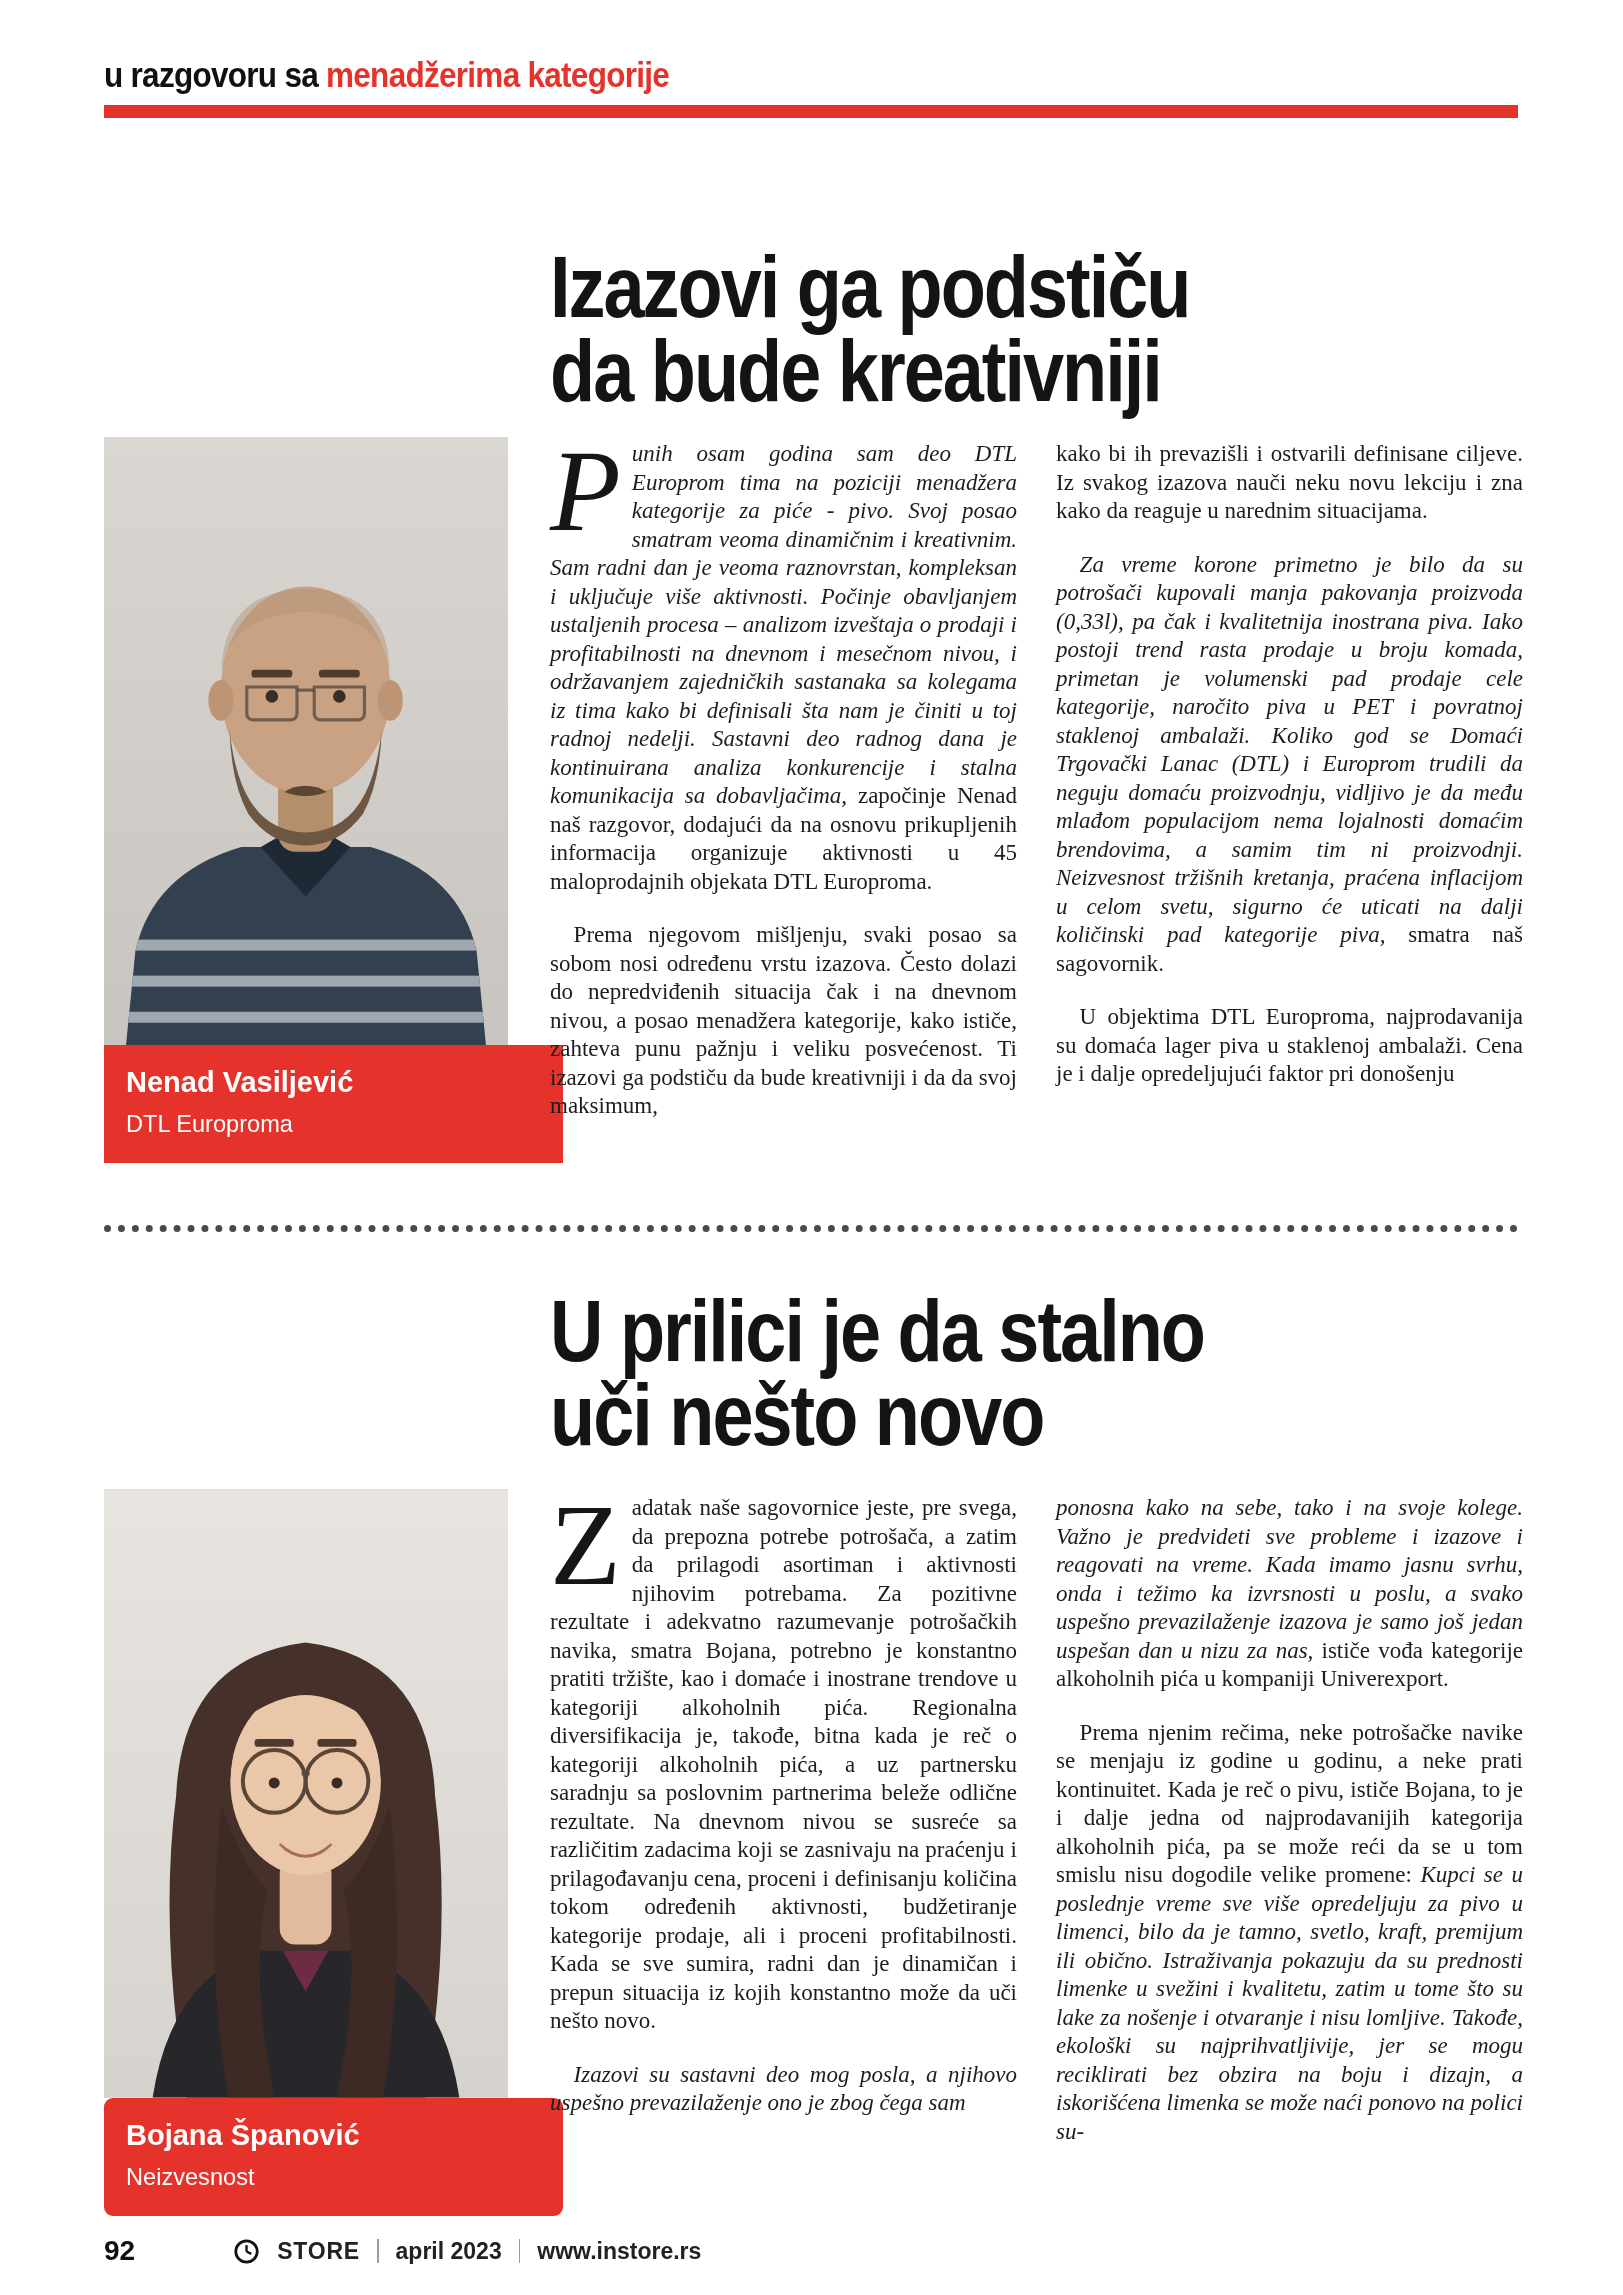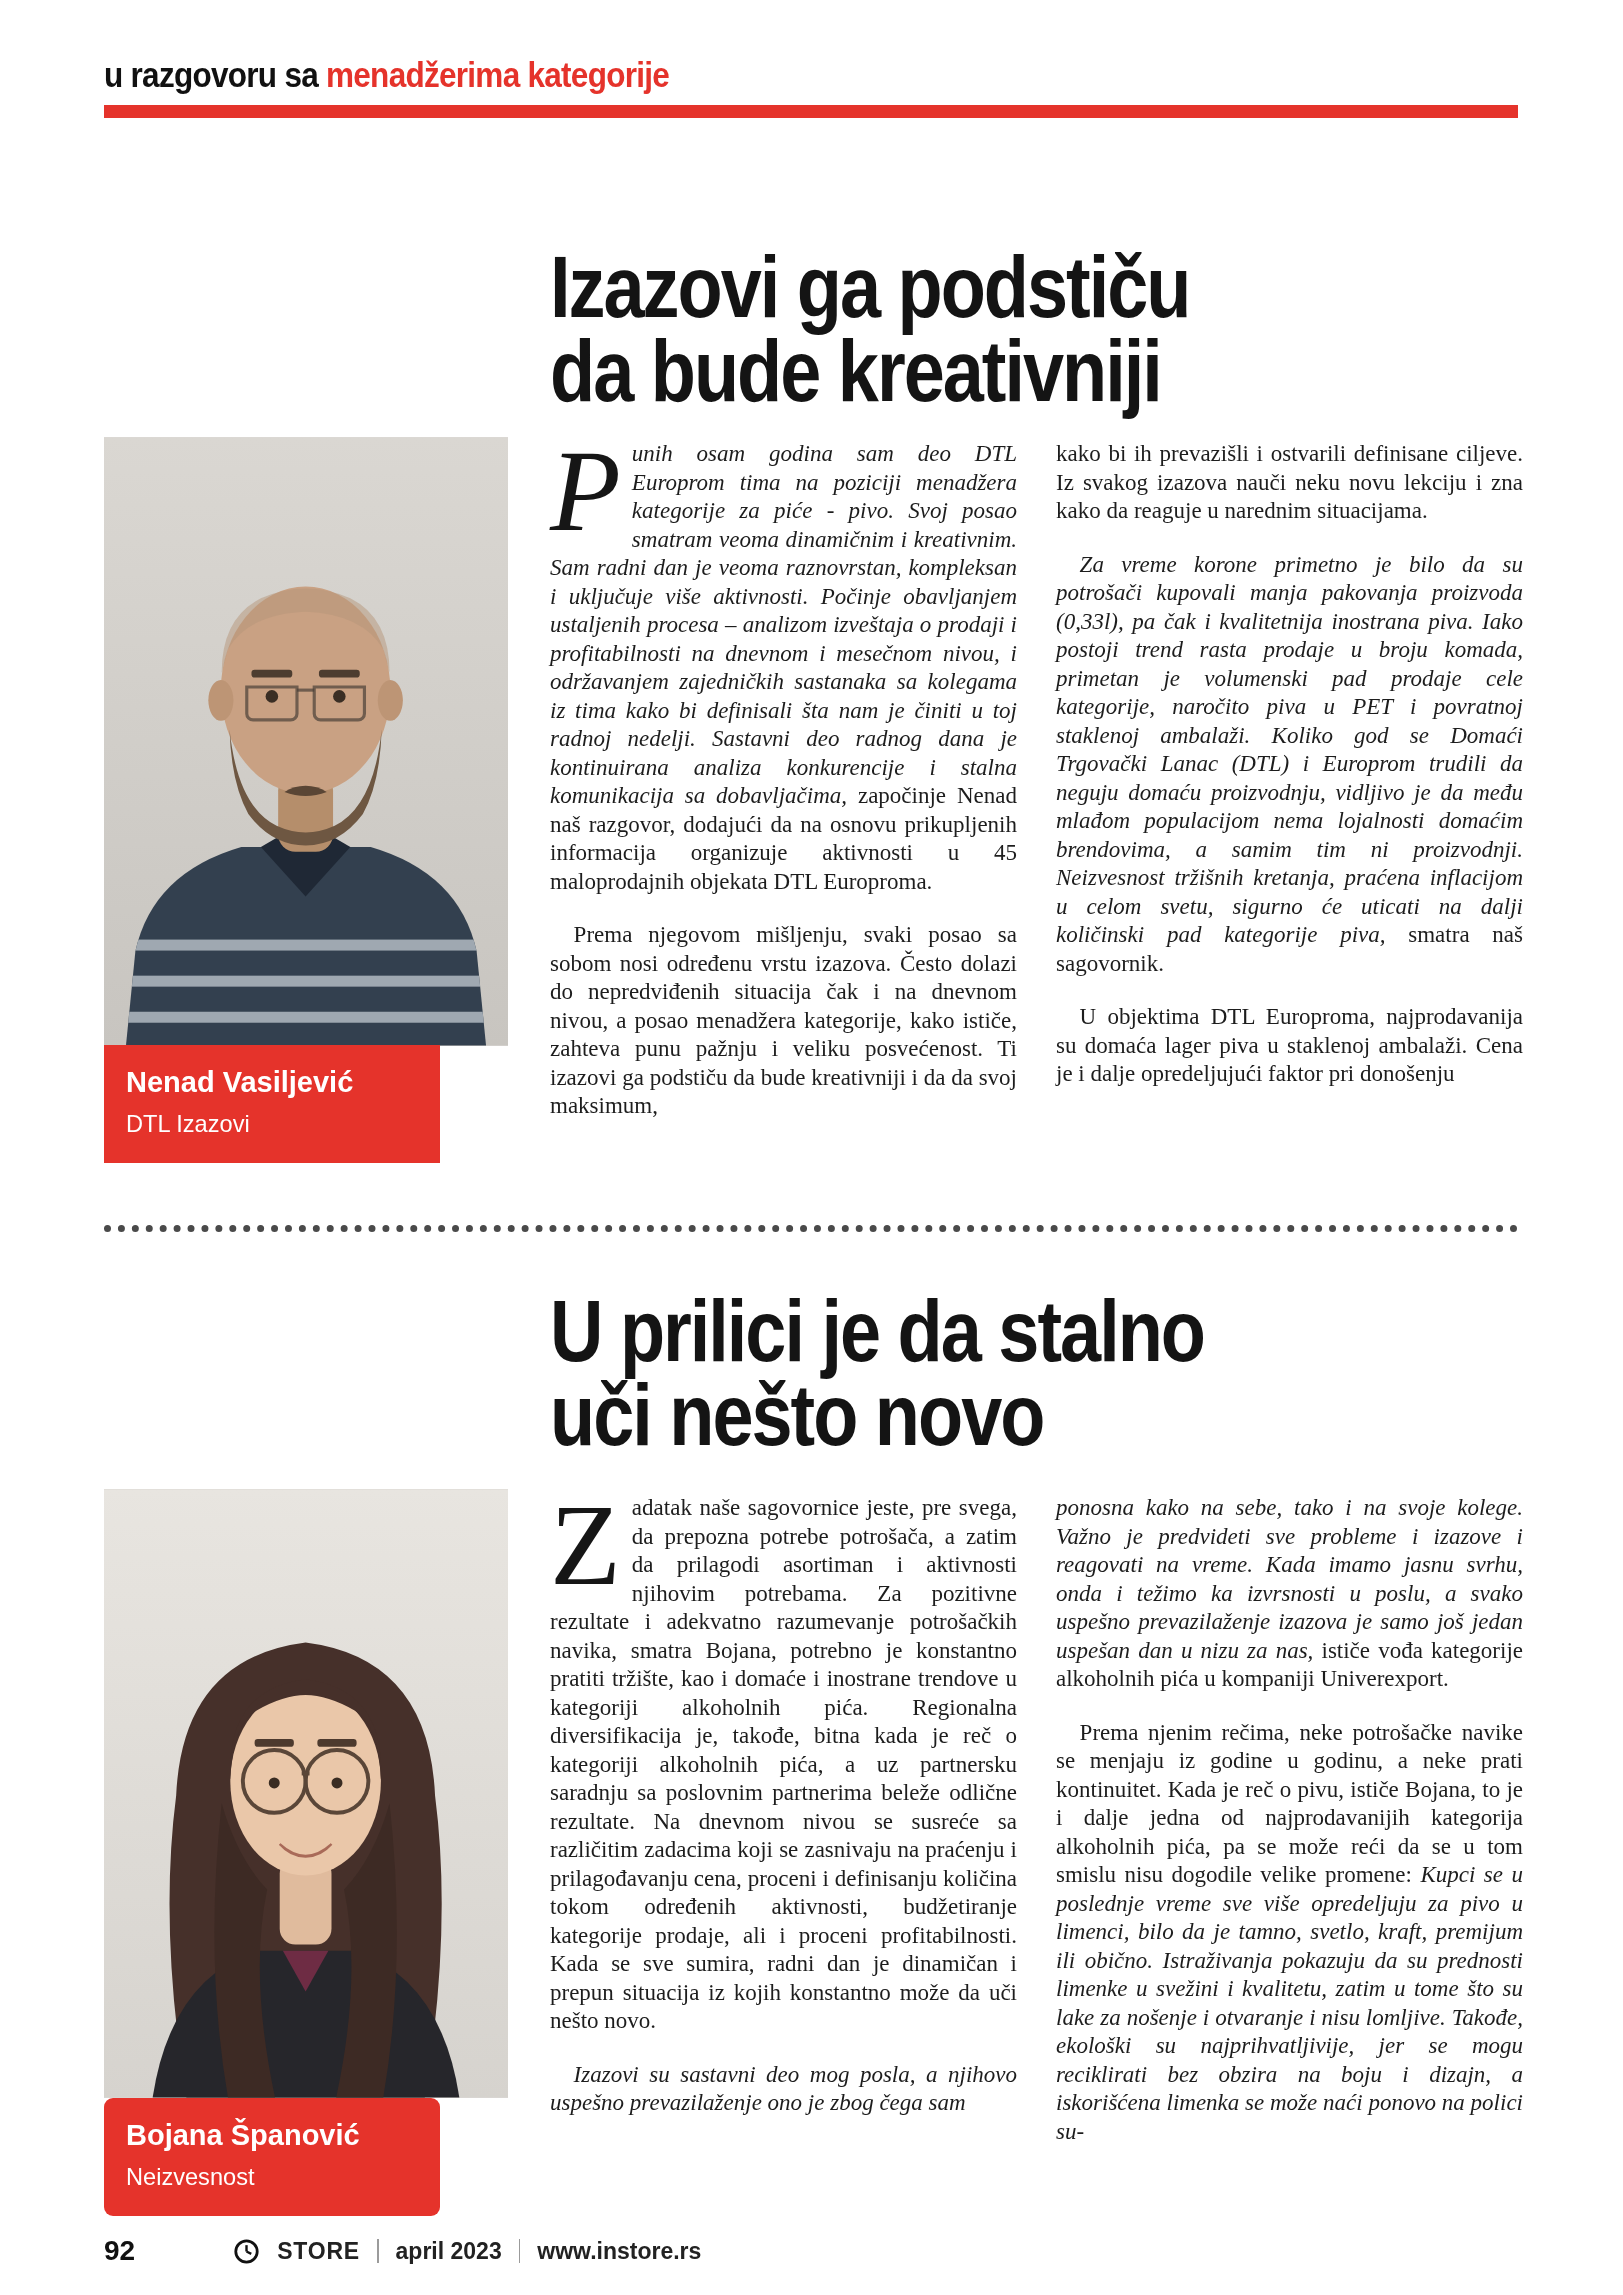--- a/index.html
+++ b/index.html
@@ -37,21 +37,21 @@
 
   
   .photo {
     position:absolute; left:104px; width:404px; height:609px; overflow:hidden;
     margin:0; background:#dcd9d5;
   }
   #photo1 { top:437px; }
   #photo2 { top:1489px; }
   .photo svg { display:block; }
   .caption {
-    position:absolute; left:104px; width:336px; height:118px;
+    position:absolute; left:104px; width:459px; height:118px;
     background:var(--accent); color:#fff;
     font-family:"Liberation Sans", sans-serif;
     padding:21px 22px; box-sizing:border-box;
   }
   #caption1 { top:1045px; }
   #caption2 { top:2098px;border-radius:9px; }
   .caption .name { font-weight:700; font-size:29px; margin-bottom:11.8px; }
   .caption .company { font-weight:400; font-size:23.6px; }
 
   
@@ -130,21 +130,21 @@
       <circle cx="214" cy="330" r="8" fill="#3a2e24"></circle>
       <circle cx="300" cy="330" r="8" fill="#3a2e24"></circle>
       <path d="M182,318 h64 v34 a8,8 0 0 1 -8,8 h-48 a8,8 0 0 1 -8,-8 Z" fill="none" stroke="#4a4038" stroke-width="4" opacity="0.7"></path>
       <path d="M268,318 h64 v34 a8,8 0 0 1 -8,8 h-48 a8,8 0 0 1 -8,-8 Z" fill="none" stroke="#4a4038" stroke-width="4" opacity="0.7"></path>
       <line x1="246" y1="322" x2="268" y2="322" stroke="#4a4038" stroke-width="4" opacity="0.7"></line>
     </svg>
   </figure>
 
   <div class="caption" id="caption1">
     <div class="name">Nenad Vasiljević</div>
-    <div class="company">DTL Izazovi</div>
+    <div class="company">DTL Europroma</div>
   </div>
 
   <div class="cols" id="cols1">
     <div class="col">
         <p class="body-para"><span class="dropcap it">P</span><span class="it">unih osam godina sam deo DTL Europrom tima na poziciji menadžera kategorije za piće - pivo. Svoj posao smatram veoma dinamičnim i kreativnim. Sam radni dan je veoma raznovrstan, kompleksan i uključuje više aktivnosti. Počinje obavljanjem ustaljenih procesa – analizom izveštaja o prodaji i profitabilnosti na dnevnom i mesečnom nivou, i održavanjem zajedničkih sastanaka sa kolegama iz tima kako bi definisali šta nam je činiti u toj radnoj nedelji. Sastavni deo radnog dana je kontinuirana analiza konkurencije i stalna komunikacija sa dobavljačima, </span><span>započinje Nenad naš razgovor, dodajući da na osnovu prikupljenih informacija organizuje aktivnosti u 45 maloprodajnih objekata DTL Europroma.</span></p>
         <p class="body-para indent"><span>Prema njegovom mišljenju, svaki posao sa sobom nosi određenu vrstu izazova. Često dolazi do nepredviđenih situacija čak i na dnevnom nivou, a posao menadžera kategorije, kako ističe, zahteva punu pažnju i veliku posvećenost. Ti izazovi ga podstiču da bude kreativniji i da da svoj maksimum,</span></p>
       </div>
     <div class="col">
         <p class="body-para"><span>kako bi ih prevazišli i ostvarili definisane ciljeve. Iz svakog izazova nauči neku novu lekciju i zna kako da reaguje u narednim situacijama.</span></p>
         <p class="body-para indent"><span class="it">Za vreme korone primetno je bilo da su potrošači kupovali manja pakovanja proizvoda (0,33l), pa čak i kvalitetnija inostrana piva. Iako postoji trend rasta prodaje u broju komada, primetan je volumenski pad prodaje cele kategorije, naročito piva u PET i povratnoj staklenoj ambalaži. Koliko god se Domaći Trgovački Lanac (DTL) i Europrom trudili da neguju domaću proizvodnju, vidljivo je da među mlađom populacijom nema lojalnosti domaćim brendovima, a samim tim ni proizvodnji. Neizvesnost tržišnih kretanja, praćena inflacijom u celom svetu, sigurno će uticati na dalji količinski pad kategorije piva, </span><span>smatra naš sagovornik.</span></p>

